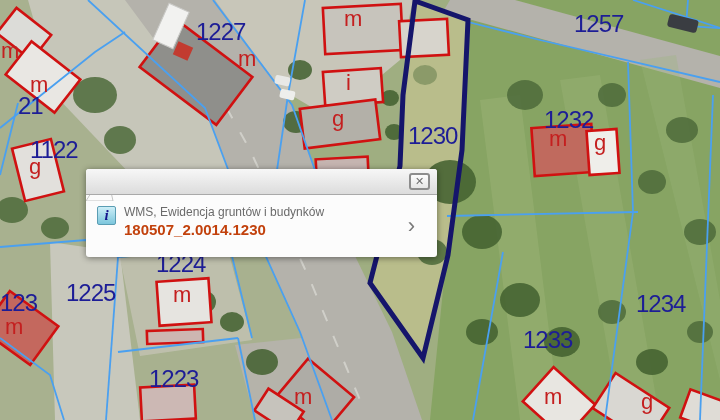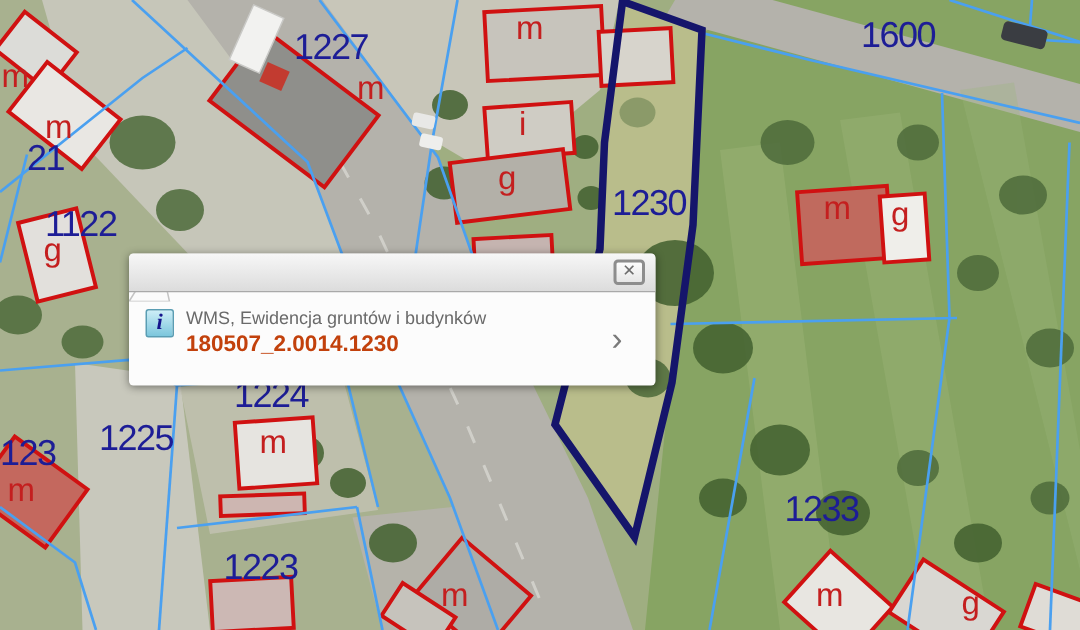--- a/index.html
+++ b/index.html
@@ -151,23 +151,25 @@
       <rect x="160" y="6" width="22" height="40" fill="#f2f2f0" stroke="#c9c9c6" stroke-width="1" transform="rotate(24 171 26)"></rect>
       <rect x="175" y="44" width="16" height="14" fill="#c23b30" transform="rotate(24 183 51)"></rect>
       <rect x="668" y="17" width="30" height="13" fill="#3a3d42" rx="3" transform="rotate(14 683 23)"></rect>
       <rect x="275" y="76" width="15" height="9" fill="#e8e8e6" rx="2" transform="rotate(12 282 80)"></rect>
       <rect x="280" y="90" width="15" height="9" fill="#eeeeec" rx="2" transform="rotate(12 287 94)"></rect>
     </g>
   </svg>
 
   <div class="labels">
       <span class="plabel" style="left: 196px; top: 20px;">1227</span>
-      <span class="plabel" style="left: 574px; top: 12px;">1600</span>
+      <span class="plabel" style="left: 574px; top: 12px;">1257</span>
       <span class="plabel" style="left: 408px; top: 124px;">1230</span>
+      <span class="plabel" style="left: 544px; top: 108px;">1232</span>
       <span class="plabel" style="left: 30px; top: 138px;">1122</span>
+      <span class="plabel" style="left: 636px; top: 292px;">1234</span>
       <span class="plabel" style="left: 156px; top: 252px;">1224</span>
       <span class="plabel" style="left: 66px; top: 281px;">1225</span>
       <span class="plabel" style="left: 0px; top: 291px;">123</span>
       <span class="plabel" style="left: 0px; top: 94px; padding-left: 18px;">21</span>
       <span class="plabel" style="left: 523px; top: 328px;">1233</span>
       <span class="plabel" style="left: 149px; top: 367px;">1223</span>
       <span class="blabel" style="left: 1px; top: 40px;">m</span>
       <span class="blabel" style="left: 30px; top: 74px;">m</span>
       <span class="blabel" style="left: 238px; top: 48px;">m</span>
       <span class="blabel" style="left: 344px; top: 8px;">m</span>

